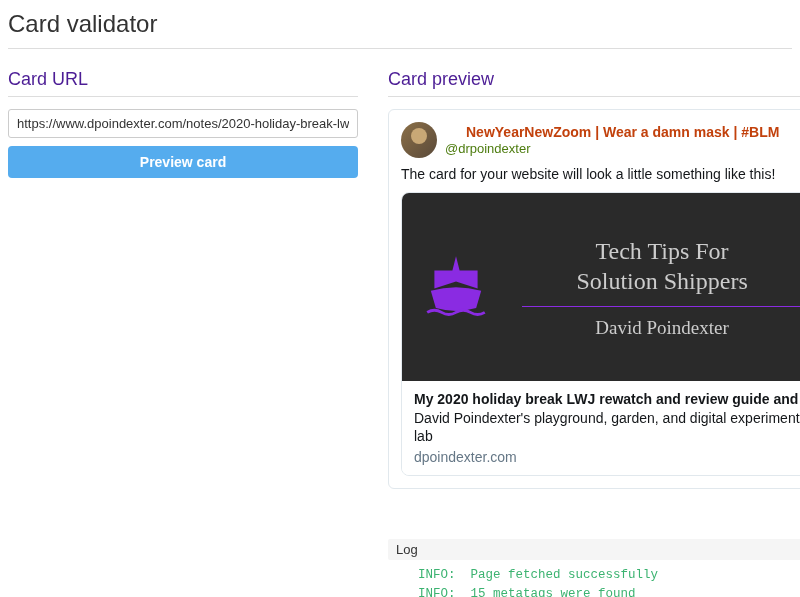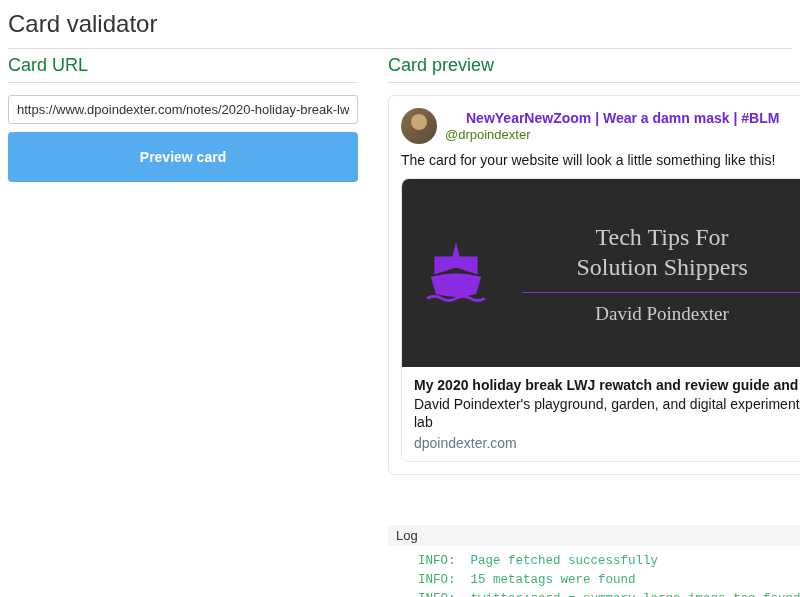--- a/index.html
+++ b/index.html
@@ -8,48 +8,48 @@
       background: #fff;
       color: #14171a;
       padding: 10px 8px;
     }
     .page-title {
       font-size: 24px;
       font-weight: 400;
       color: #333;
       padding-bottom: 10px;
       border-bottom: 1px solid #ddd;
-      margin-bottom: 6px;
+      margin-bottom: 20px;
     }
     .columns {
       display: flex;
       gap: 30px;
     }
     .col-left { width: 350px; flex-shrink: 0; }
     .col-right { flex: 1; }
     .section-heading {
       font-size: 18px;
       font-weight: 400;
-      color: #15803d;
+      color: #4c1d95;
       padding-bottom: 6px;
       border-bottom: 1px solid #ddd;
       margin-bottom: 12px;
     }
     .url-input {
       width: 100%;
       padding: 6px 8px;
       border: 1px solid #ccc;
       border-radius: 3px;
       font-size: 13px;
       color: #333;
       margin-bottom: 8px;
     }
     .preview-btn {
       width: 100%;
-      padding: 17px;
+      padding: 8px;
       background: #55acee;
       color: #fff;
       border: none;
       border-radius: 4px;
       font-size: 14px;
       font-weight: 700;
       cursor: pointer;
       text-align: center;
     }
     .card-preview-box {
@@ -68,21 +68,21 @@
     }
     .avatar::after {
       content: "";
       position: absolute;
       top: 6px; left: 10px;
       width: 16px; height: 16px;
       border-radius: 50%;
       background: #c9a876;
     }
     .tweet-names { display: flex; flex-direction: column; justify-content: center; line-height: 1.2; }
-    .display-name { font-size: 14px; font-weight: 700; color: #6d28d9; padding-left: 21px; }
+    .display-name { font-size: 14px; font-weight: 700; color: #c2410c; padding-left: 21px; }
     .handle { font-size: 13px; color: #4d7c0f; }
     .tweet-text { font-size: 14px; color: #14171a; margin-bottom: 10px; }
     .card-frame {
       border: 1px solid #e1e8ed;
       border-radius: 8px;
       overflow: hidden;
     }
     .card-image {
       background: #2a2a2a;
       height: 188px;

